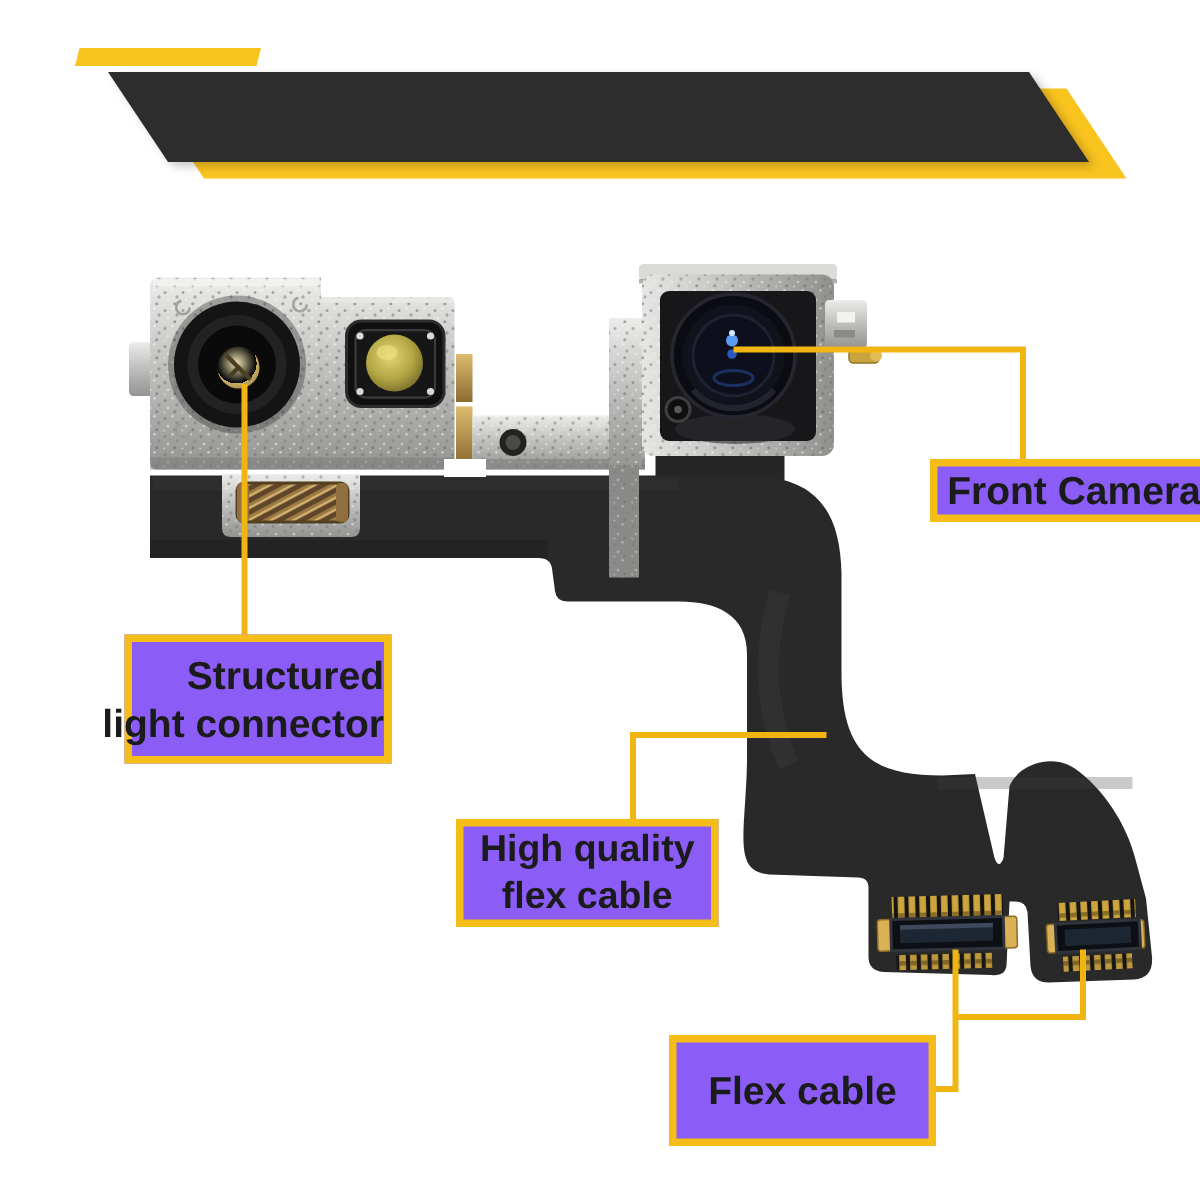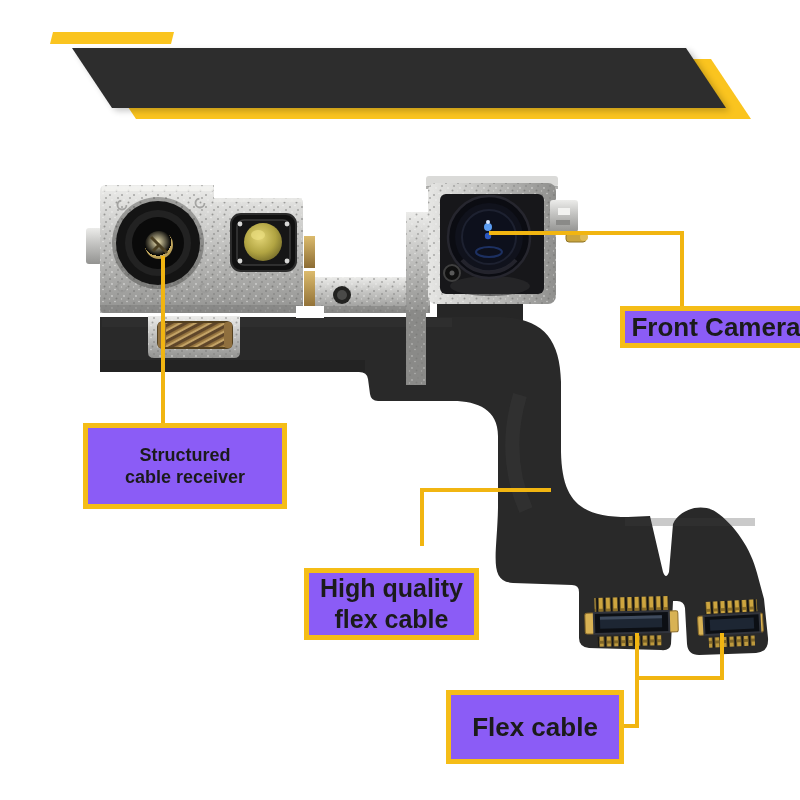--- a/index.html
+++ b/index.html
@@ -38,22 +38,22 @@
   }
   
   .callout-box{
     position:absolute;background:#8b5cf6;border:5px solid var(--box-border);
     display:flex;flex-direction:column;align-items:center;justify-content:center;
     color:var(--label-text);font-weight:700;text-align:center;line-height:1.25;
     box-sizing:border-box;z-index:3;margin-left:32px;
   }
   .callout-box span{display:block;white-space:nowrap;}
   #box-front{left:588px;top:306px;width:192px;height:42px;font-size:26px;}
-  #box-struct{left:51px;top:423px;width:204px;height:86px;font-size:18px;}
-  #box-flex{left:272px;top:568px;width:175px;height:72px;font-size:25px;}
+  #box-struct{left:51px;top:423px;width:178px;height:86px;font-size:26px;align-items:flex-end;}
+  #box-flex{left:272px;top:546px;width:175px;height:72px;font-size:25px;}
   #box-conn{left:414px;top:690px;width:178px;height:74px;font-size:26px;}
   .callout-line{stroke:var(--accent-yellow);stroke-width:4;fill:none;}
 </style>
 </head>
 <body>
 
 <div class="stage">
 
   <svg width="800" height="800" viewBox="0 0 800 800">
     <defs>
@@ -245,21 +245,21 @@
 
   <div class="banner-topbar"></div>
   <div class="banner-back"></div>
   <div class="banner-main"></div>
 
   <div class="callout-box" id="box-front">
     <span>Front Camera</span>
   </div>
   <div class="callout-box" id="box-struct">
     <span>Structured</span>
-    <span>cable receiver</span>
+    <span>light connector</span>
   </div>
   <div class="callout-box" id="box-flex">
     <span>High quality</span>
     <span>flex cable</span>
   </div>
   <div class="callout-box" id="box-conn">
     <span>Flex cable</span>
   </div>
 
 </div>

